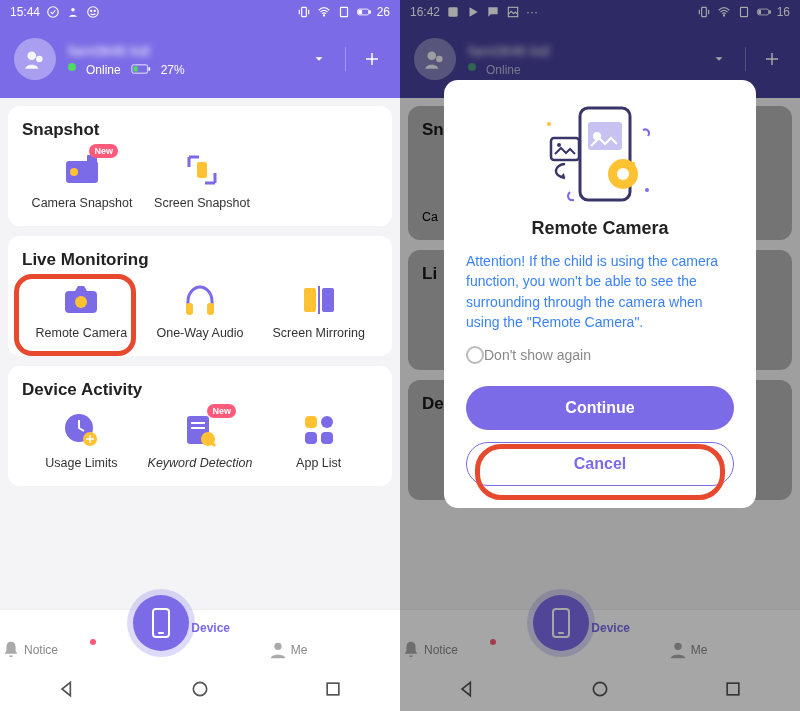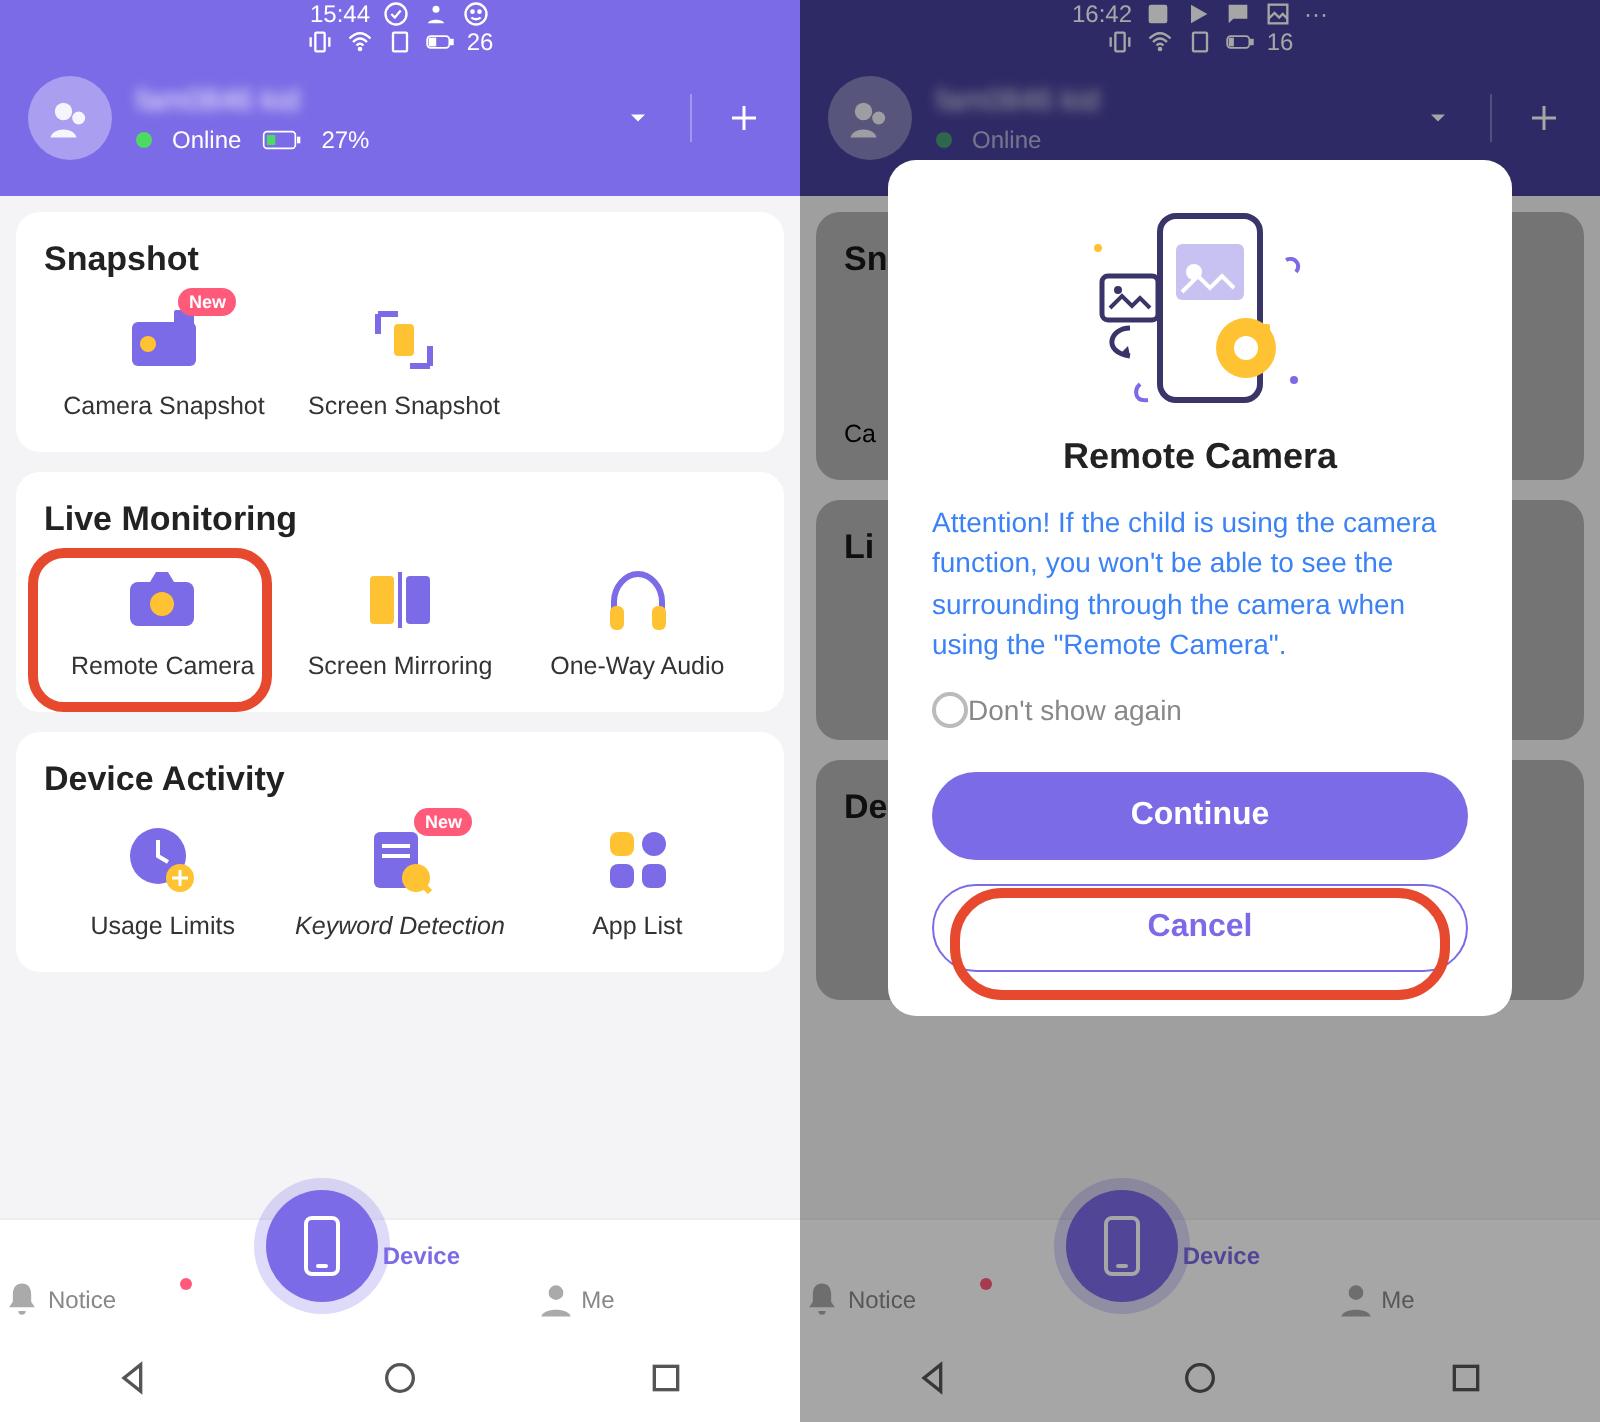--- a/index.html
+++ b/index.html
@@ -10,37 +10,36 @@
 }
 .phone { width: 400px; height: 711px; position: relative; background:#f4f4f6; }
 .phone.right .shade {
   position:absolute; inset:0; background:rgba(0,0,0,0.35); z-index:5;
 }
 
 .status {
   height: 24px; background:#7B6BE6; color:#fff; display:flex;
   align-items:center; justify-content:space-between; padding:0 10px;
   font-size:12px;
-  flex-direction:column;
 }
 .status .lft, .status .rgt { display:flex; align-items:center; gap:6px; }
 .status svg { width:14px; height:14px; }
 
 .header {
   background:#7B6BE6; color:#fff; padding:14px 14px 18px; display:flex;
   align-items:center; gap:12px;
 }
 .avatar {
   width:42px; height:42px; border-radius:50%; background:rgba(255,255,255,0.35);
   display:flex; align-items:center; justify-content:center;
 }
 .avatar svg{width:26px;height:26px;opacity:.9}
 .hinfo { flex:1; }
 .uname { filter: blur(3px); font-size:15px; font-weight:500; color:#fff; opacity:.9;}
-.sub { display:flex; align-items:center; gap:10px; font-size:12px; margin-top:4px;}
+.sub { display:flex; align-items:flex-start; gap:10px; font-size:12px; margin-top:4px;}
 .dot { width:8px; height:8px; border-radius:50%; background:#4CD964; display:inline-block;}
 .chev, .plus { width:28px; display:flex; align-items:center; justify-content:center; }
 .divider-v { width:1px; height:24px; background:rgba(255,255,255,0.3);}
 
 .body { padding:8px; }
 .card {
   background:#fff; border-radius:12px; padding:14px 14px 16px; margin-bottom:10px;
 }
 .card-title { font-size:17px; font-weight:700; color:#222; margin-bottom:10px;}
 .row { display:flex; }
@@ -209,36 +208,36 @@
                 <rect x="4" y="8" width="32" height="22" rx="4" fill="#7B6BE6"></rect>
                 <path d="M14 8l3-5h6l3 5" fill="#7B6BE6"></path>
                 <circle cx="20" cy="19" r="6" fill="#FFC233"></circle>
               </svg>
           </div>
           <span>Remote Camera</span>
         </div>
         <div class="item">
           <div class="ico-wrap">
             <svg width="36" height="34" viewBox="0 0 36 34">
+                <path d="M6 22v-4C6 10 12 4 18 4s12 6 12 14v4" stroke="#7B6BE6" stroke-width="3" fill="none"></path>
+                <rect x="4" y="20" width="7" height="12" rx="3" fill="#FFC233"></rect>
+                <rect x="25" y="20" width="7" height="12" rx="3" fill="#FFC233"></rect>
+              </svg>
+          </div>
+          <span>One-Way Audio</span>
+        </div>
+        <div class="item">
+          <div class="ico-wrap">
+            <svg width="36" height="34" viewBox="0 0 36 34">
                 <rect x="3" y="5" width="12" height="24" rx="2" fill="#FFC233"></rect>
                 <rect x="21" y="5" width="12" height="24" rx="2" fill="#7B6BE6"></rect>
                 <path d="M18 3v28" stroke="#7B6BE6" stroke-width="2"></path>
               </svg>
           </div>
           <span>Screen Mirroring</span>
-        </div>
-        <div class="item">
-          <div class="ico-wrap">
-            <svg width="36" height="34" viewBox="0 0 36 34">
-                <path d="M6 22v-4C6 10 12 4 18 4s12 6 12 14v4" stroke="#7B6BE6" stroke-width="3" fill="none"></path>
-                <rect x="4" y="20" width="7" height="12" rx="3" fill="#FFC233"></rect>
-                <rect x="25" y="20" width="7" height="12" rx="3" fill="#FFC233"></rect>
-              </svg>
-          </div>
-          <span>One-Way Audio</span>
         </div>
       </div>
       <div class="highlight" style="left:6px; top:38px; width:122px; height:82px;"></div>
     </div>
 
     <div class="card">
       <div class="card-title">Device Activity</div>
       <div class="row">
         <div class="item">
           <div class="ico-wrap">

